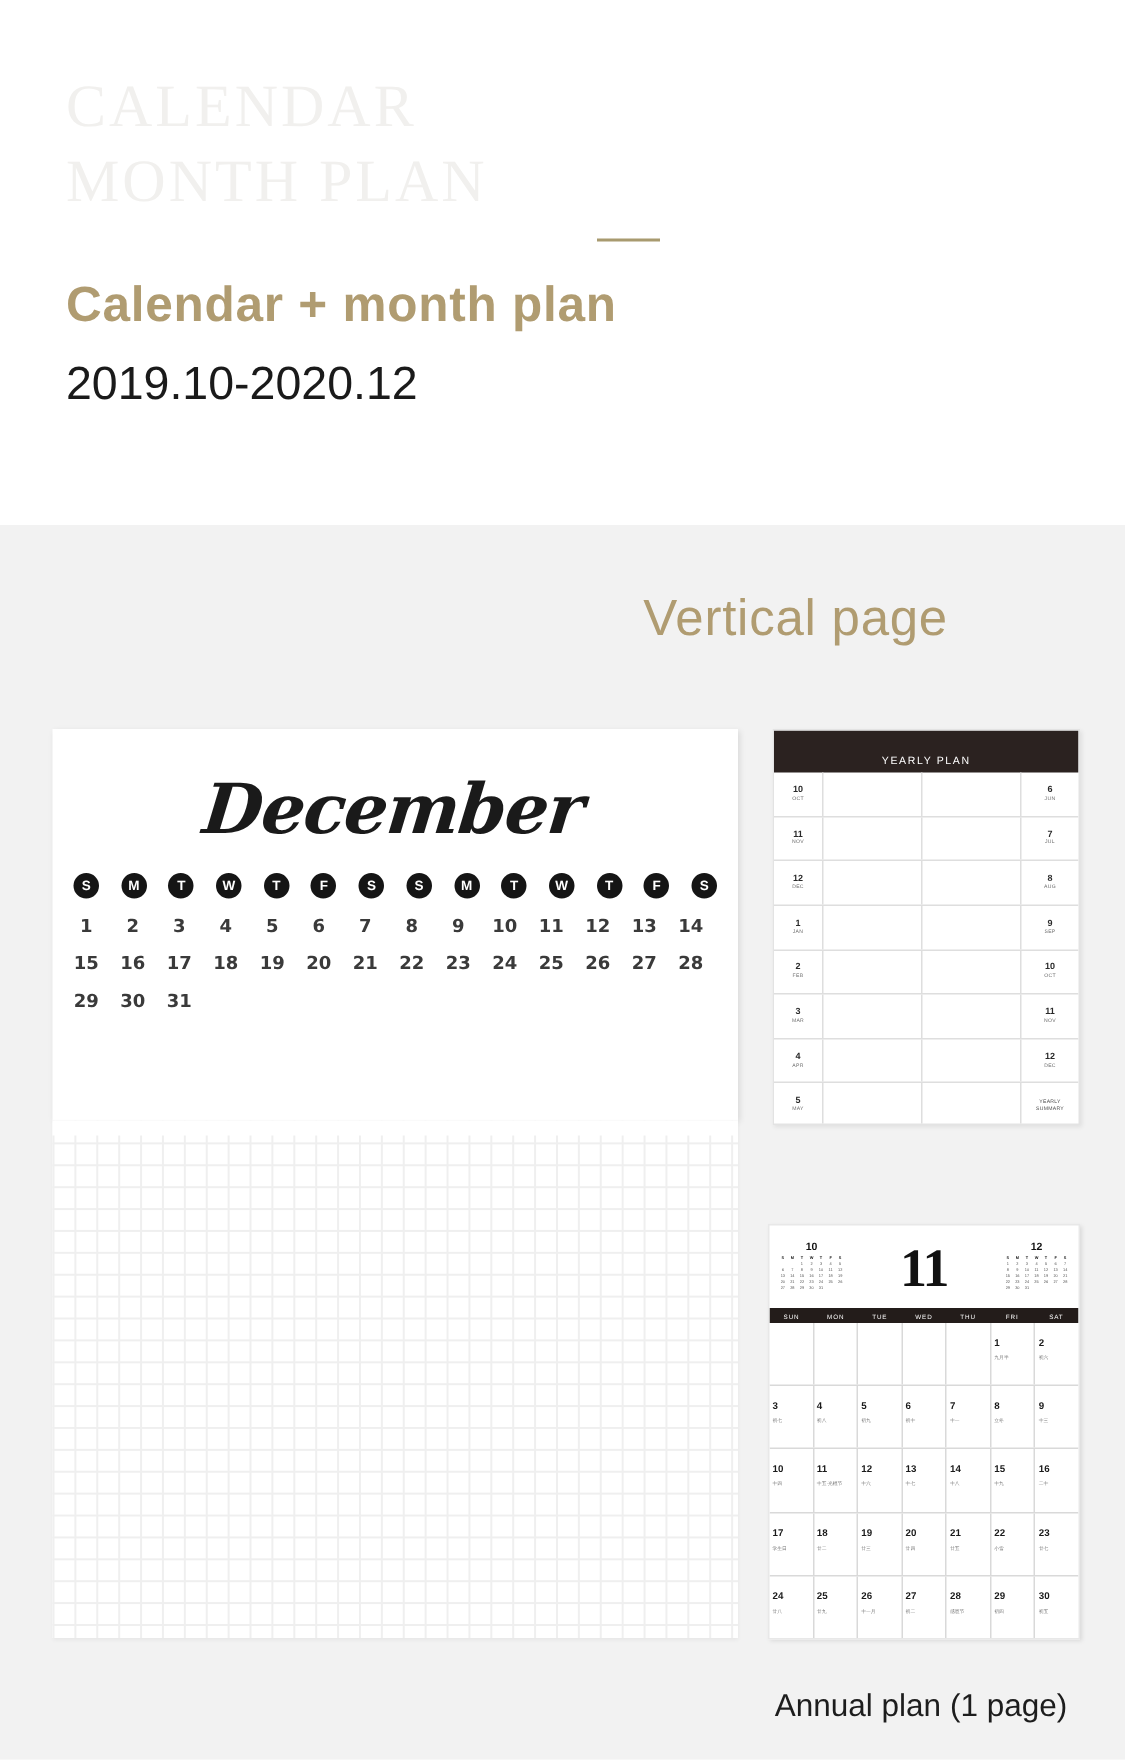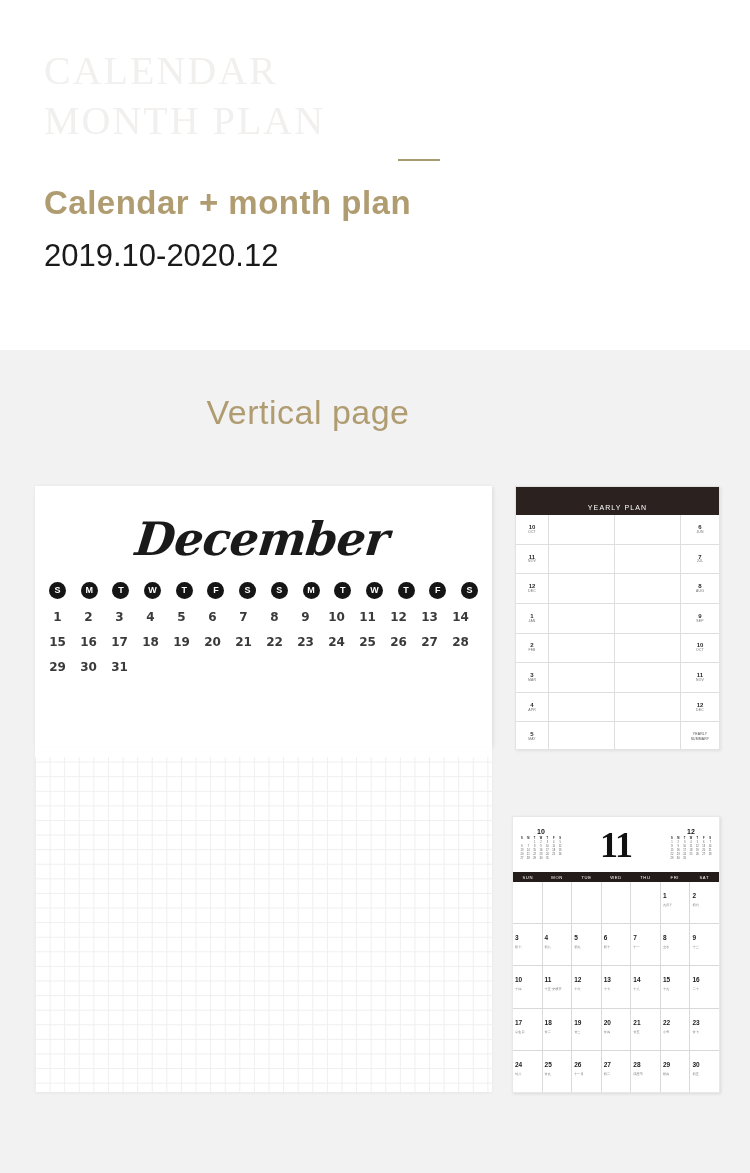--- a/index.html
+++ b/index.html
@@ -52,22 +52,22 @@
     color:#1a1a1a;
     letter-spacing:0px;
   }
 
   
   .gray{
     position:absolute; left:0; top:350px; width:750px; height:823px;
     background:#f2f2f2;
   }
   .section-title{
-    position:absolute; left:0; top:43px; width:616px;
-    text-align:center;
+    position:absolute; left:16px; top:43px; width:616px;
+    text-align:right;
     font-size:34px;
     color:#b09c71;
     letter-spacing:0.5px;
   }
 
   
   .dec-card{
     position:absolute; left:35px; top:136px;
     width:457px; height:261px;
     background:#ffffff;
@@ -478,20 +478,21 @@
           <div class="yp-c4">
             <div class="yp-mn">
               <span class="s">YEARLY</span>
               <span class="s">SUMMARY</span>
             </div>
           </div>
         </div>
       </div>
   </div>
 
+  <div class="cap cap-annual">Annual plan (1 page)</div>
 
   <div class="mp-card">
     <div class="mp-top">
       <div class="mini">
         <div class="mini-title">10</div>
         <div class="mini-grid" id="miniPrev">
             <span class="h">S</span>
             <span class="h">M</span>
             <span class="h">T</span>
             <span class="h">W</span>

